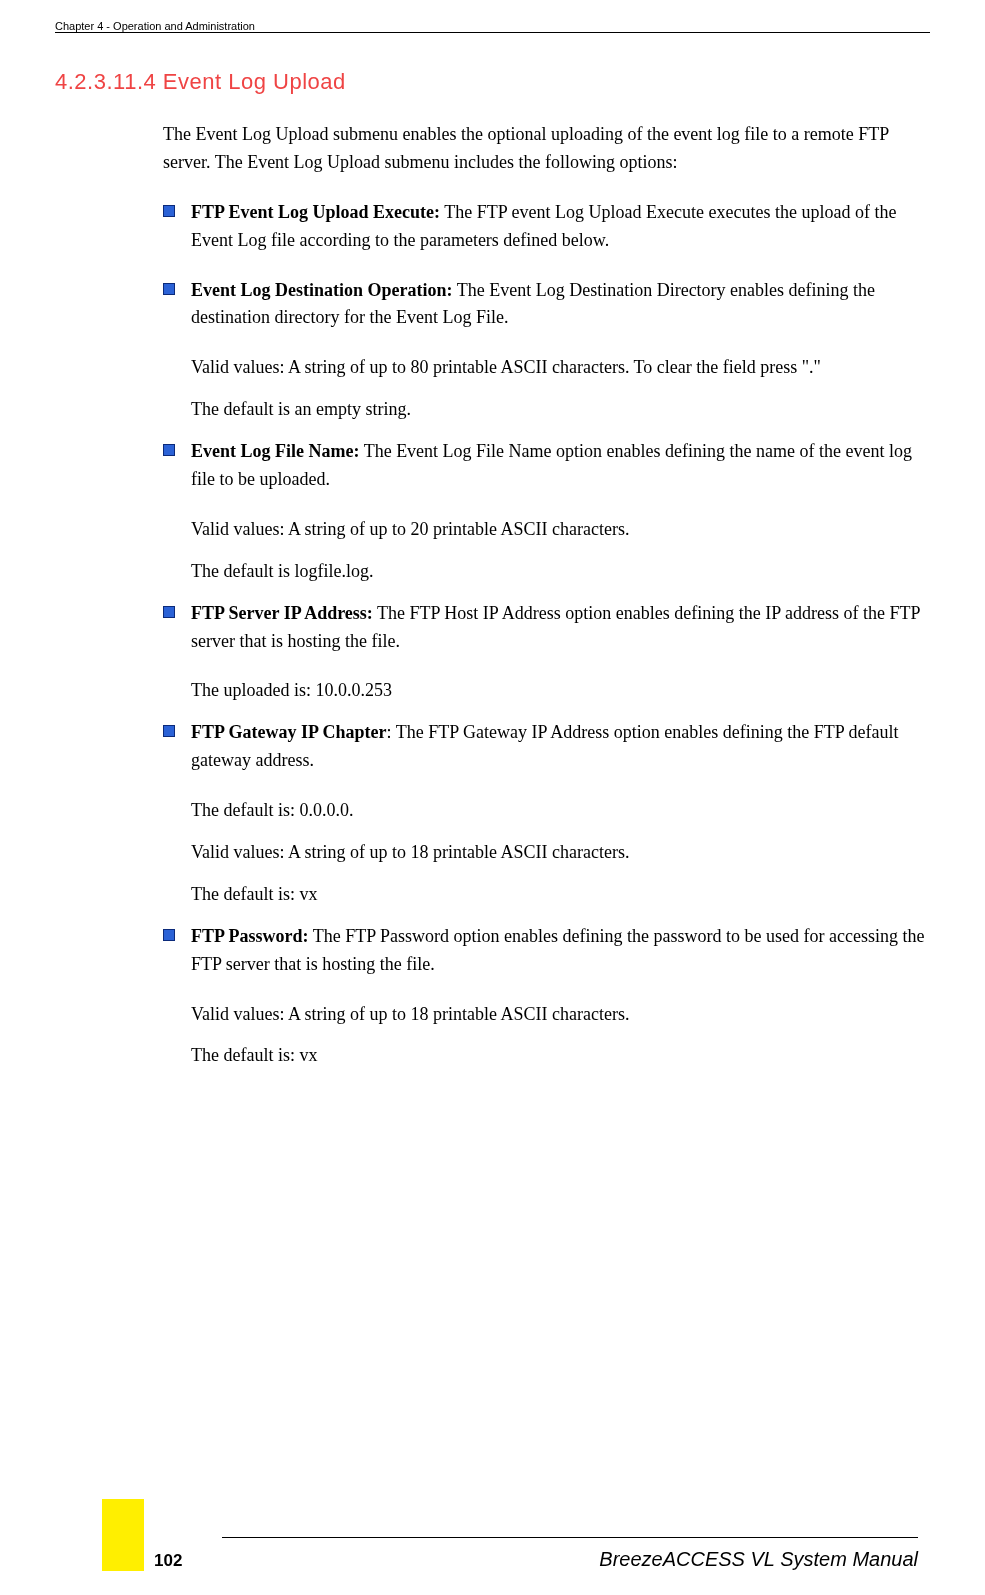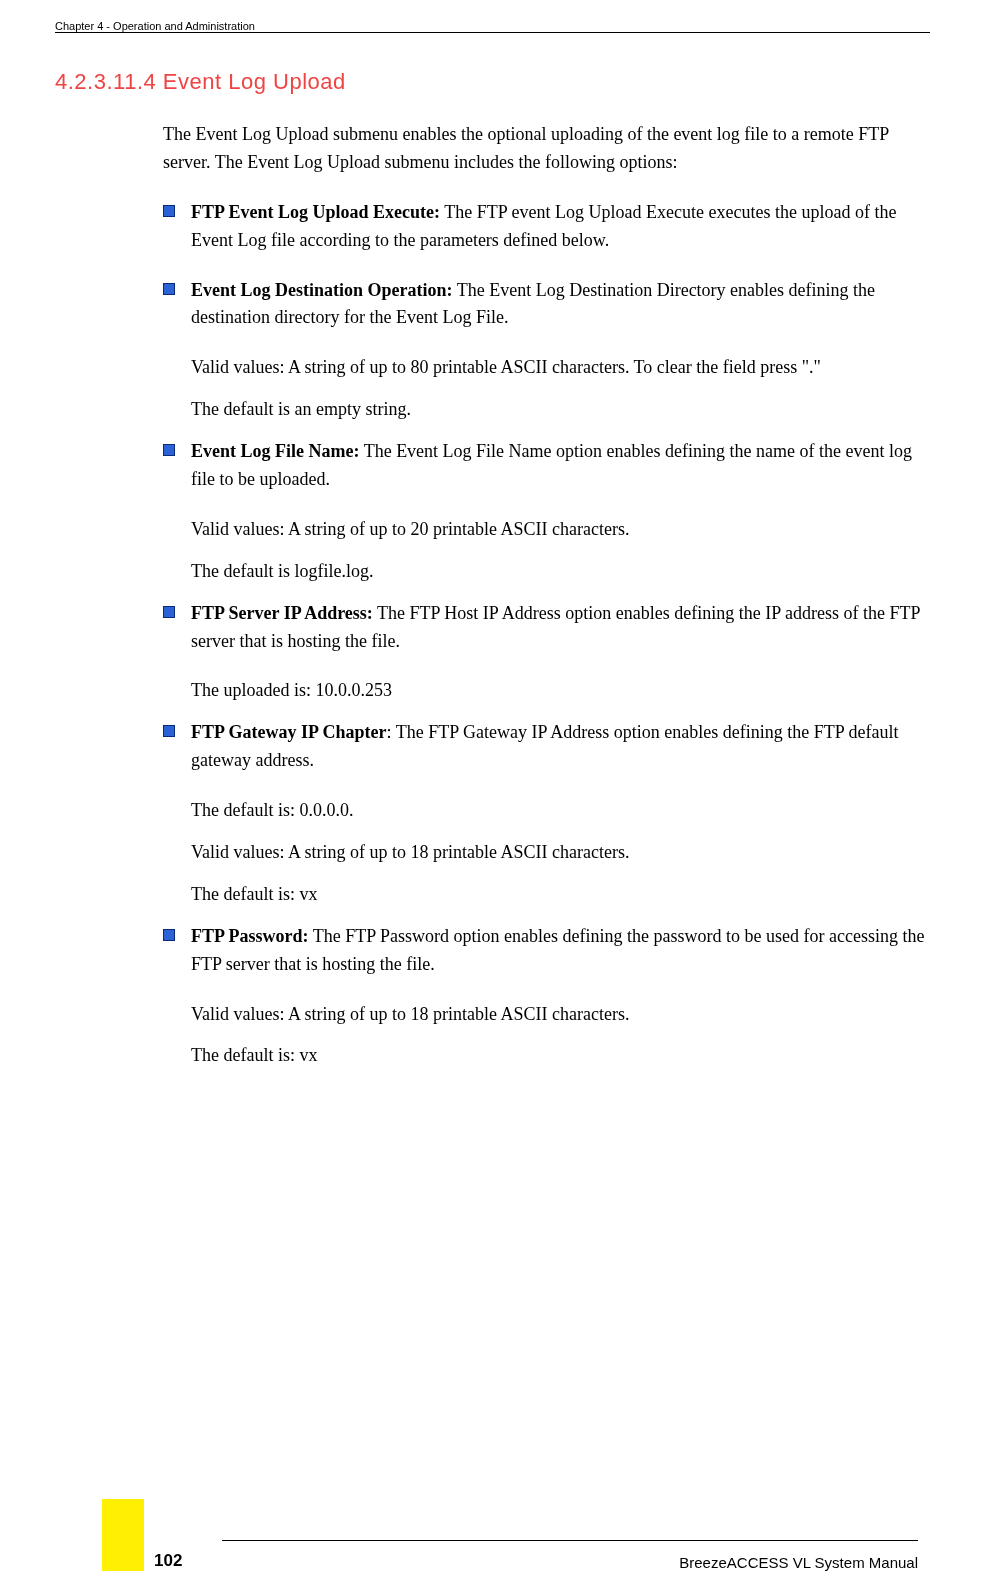--- a/index.html
+++ b/index.html
@@ -96,22 +96,23 @@
   .page-num {
     font-family: Arial, Helvetica, sans-serif;
     font-weight: bold;
     font-size: 17px;
     margin-left: 52px;
     z-index: 2;
     position: relative;
   }
   .manual {
     font-family: Arial, Helvetica, sans-serif;
-    font-size: 15px;
+    font-size: 20px;
     margin-left: auto;
+    font-style: italic;
   }
 </style>
 </head>
 <body>
 
 <div class="page">
   <div class="header">Chapter 4 - Operation and Administration</div>
   <div class="section-title">4.2.3.11.4 Event Log Upload</div>
   <div class="intro">The Event Log Upload submenu enables the optional uploading of the event log file to a remote FTP server. The Event Log Upload submenu includes the following options:</div>
   <div id="items">

